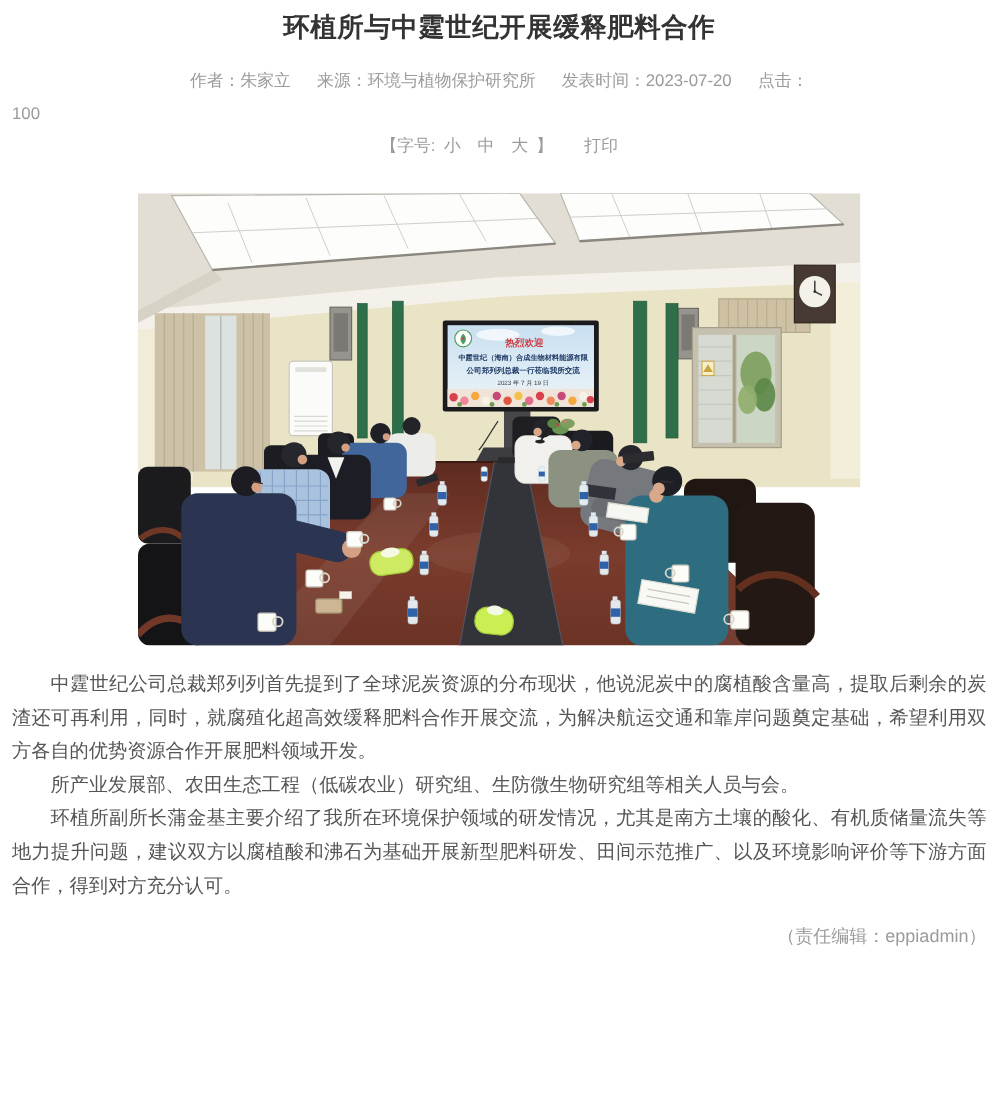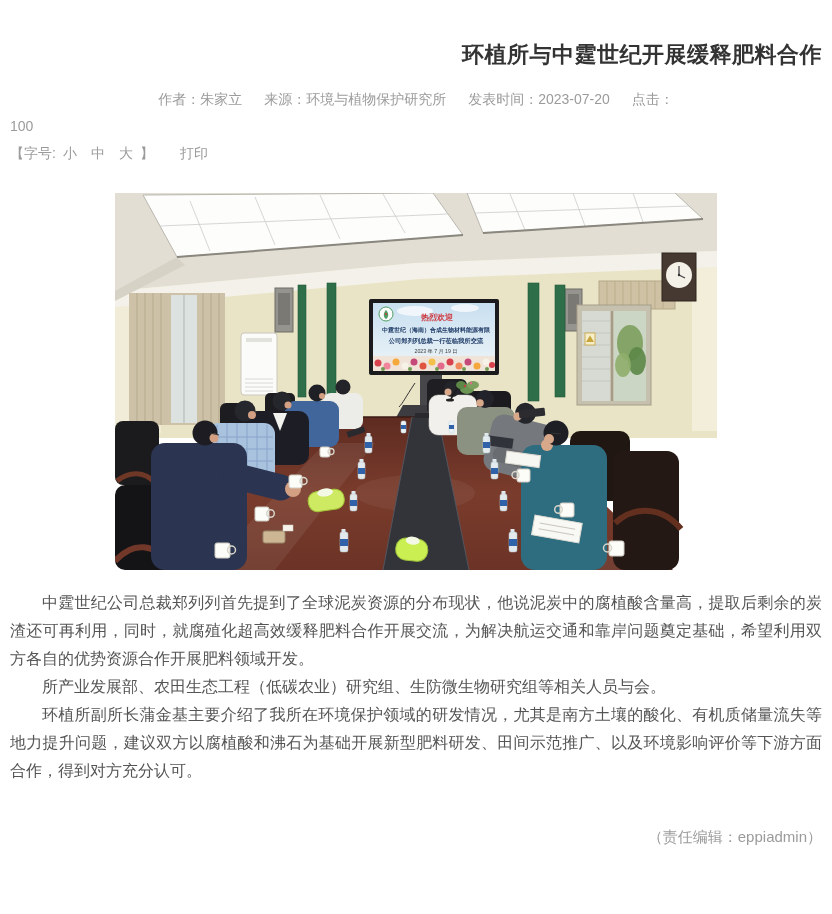--- a/index.html
+++ b/index.html
@@ -1,29 +1,29 @@
 <!DOCTYPE html>
 <html lang="zh"><head>
 <meta charset="utf-8">
 <style>
   html,body{margin:0;padding:0;background:#ffffff;}
   body{width:832px;font-family:"Liberation Sans","DejaVu Sans",sans-serif;color:#555;}
   .page{width:812px;padding:0 10px 22px 10px;}
-  .title{margin:0;padding-top:40px;text-align:right;font-size:22px;font-weight:700;color:#333;letter-spacing:0.5px;}
+  .title{margin:0;padding-top:8px;text-align:center;font-size:22px;font-weight:700;color:#333;letter-spacing:0.5px;}
   .meta-line{margin-top:16px;text-align:center;font-size:14px;color:#9b9b9b;line-height:27px;}
   .meta-item{margin:0 9px;white-space:nowrap;}
   .meta-hits{text-align:left;font-size:14px;color:#9b9b9b;line-height:27px;}
-  .fontbar{font-size:14px;color:#9b9b9b;line-height:27px;}
+  .fontbar{text-align:center;font-size:14px;color:#9b9b9b;line-height:27px;}
   .fontbar .opt{margin:0 7px;cursor:pointer;}
   .fontbar .print{margin-left:26px;cursor:pointer;}
   .content{margin-top:26px;}
   .content p{margin:0;font-size:16px;line-height:28px;color:#555;text-indent:2em;text-align:justify;}
   .photo-wrap{width:602px;margin:11px auto 19px auto;}
   .photo-wrap svg{display:block;}
-  .footer{margin-top:40px;text-align:right;font-size:15px;color:#9b9b9b;line-height:24px;}
+  .footer{margin-top:16px;text-align:right;font-size:15px;color:#9b9b9b;line-height:24px;}
   svg text{font-family:"Liberation Sans","DejaVu Sans",sans-serif;}
 </style>
 </head>
 <body>
 
 <div class="page">
 
   <h1 class="title">环植所与中霆世纪开展缓释肥料合作</h1>
 
   <div class="meta-line">

